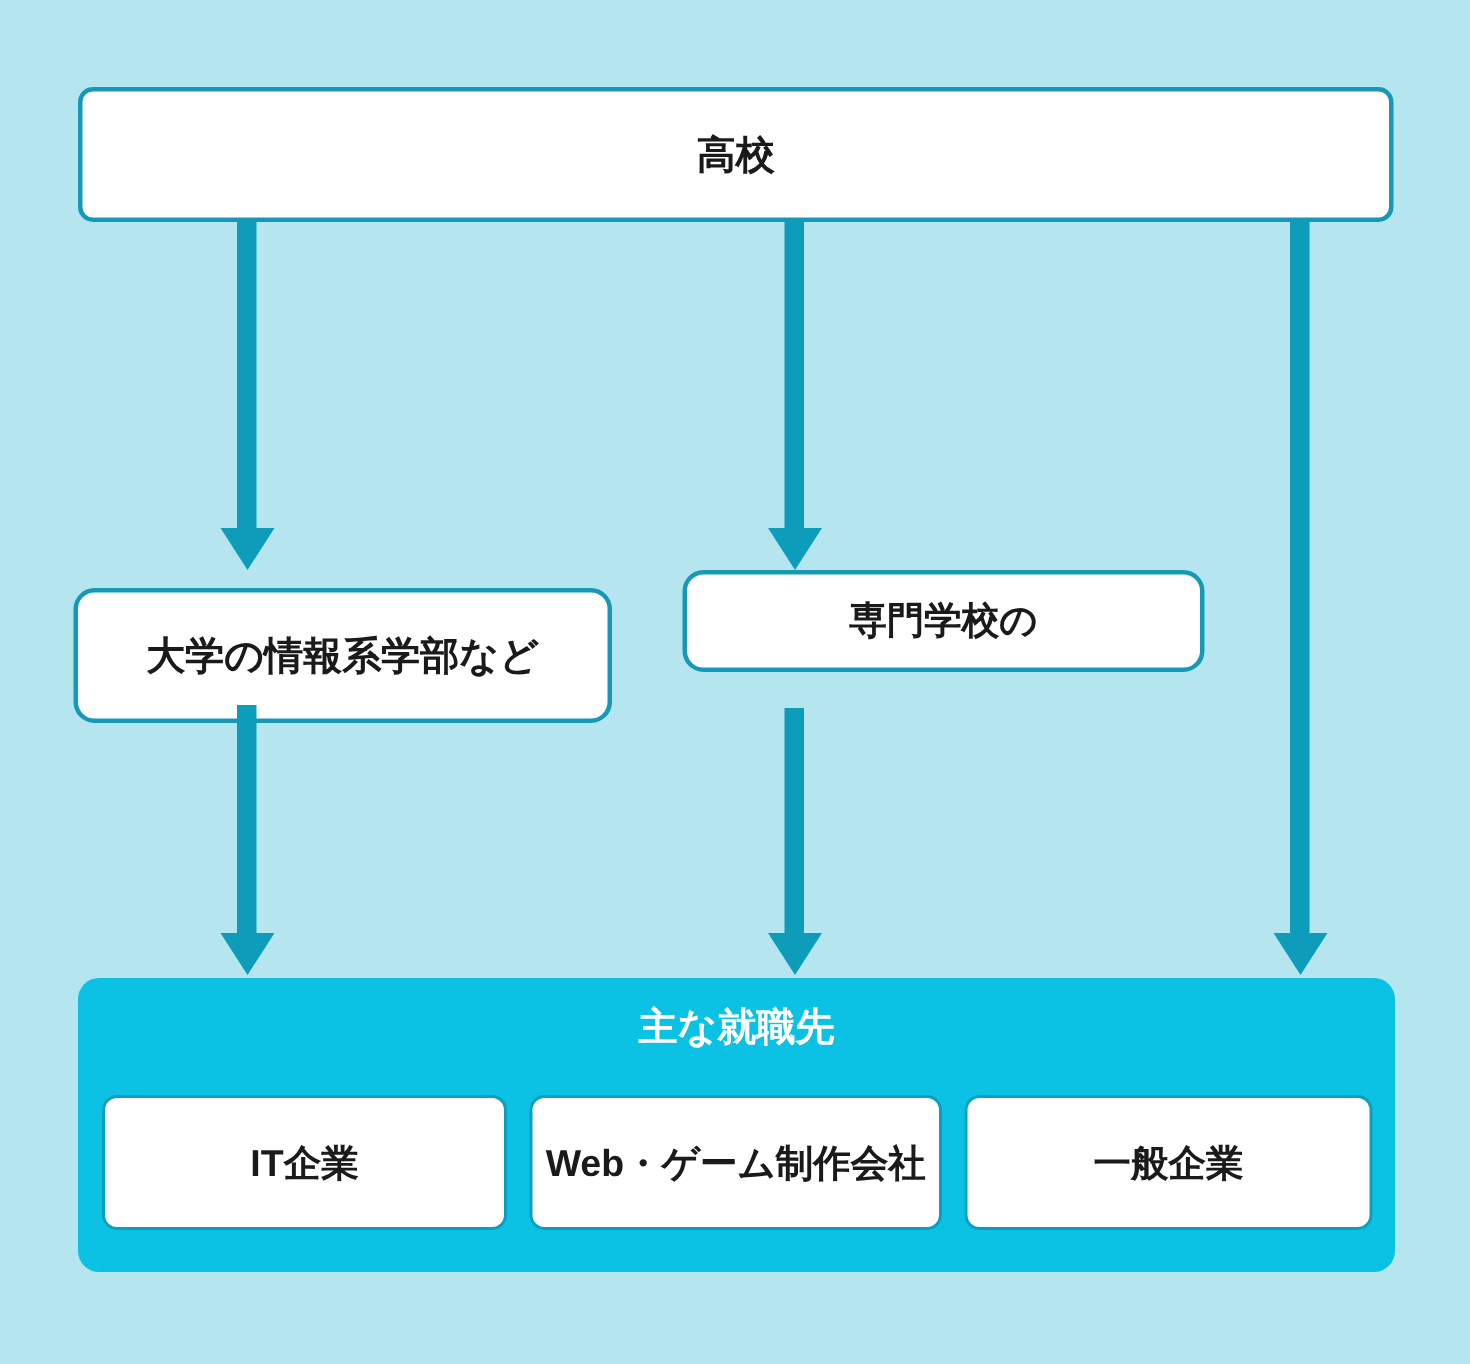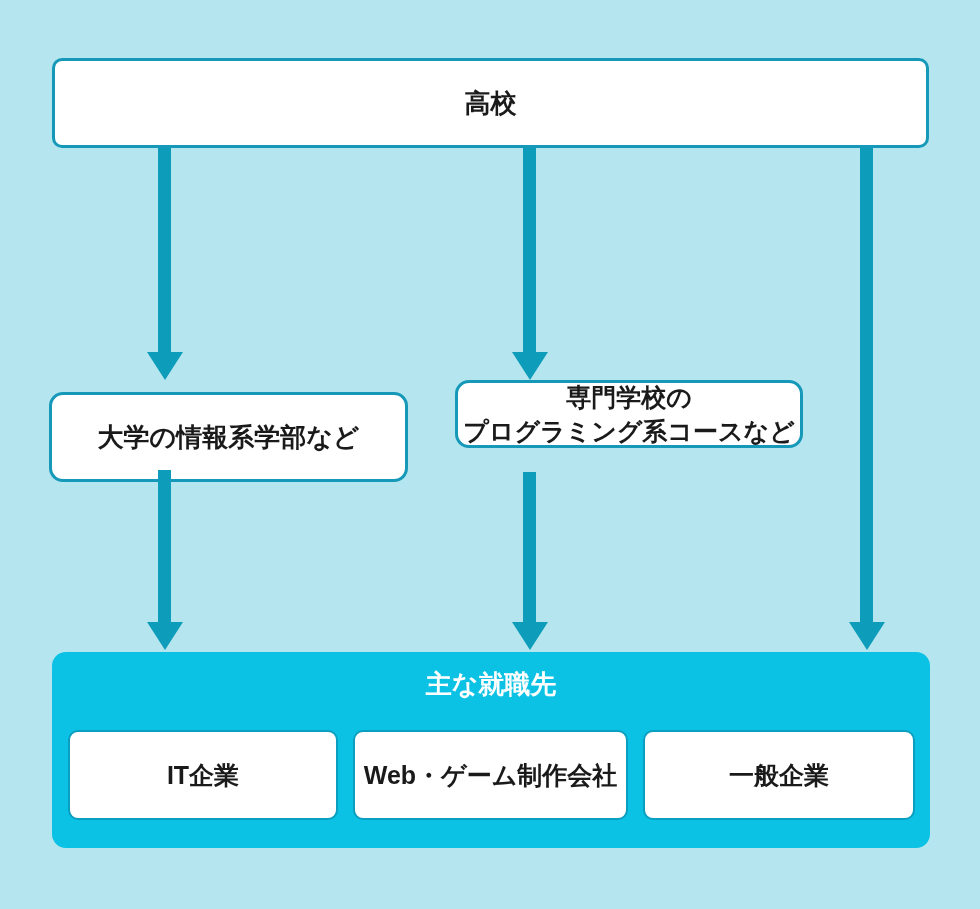--- a/index.html
+++ b/index.html
@@ -139,21 +139,20 @@
     <div class="shaft"></div>
     <div class="head"></div>
   </div>
 
   <div class="node" id="node-university">
     <span>大学の情報系学部など</span>
   </div>
 
   <div class="node" id="node-vocational">
     <span>専門学校の</span>
-    <span>プログラミング系コースなど</span>
   </div>
 
   <div id="arrow-univ-emp">
     <div class="shaft"></div>
     <div class="head"></div>
   </div>
 
   <div id="arrow-voc-emp">
     <div class="shaft"></div>
     <div class="head"></div>

